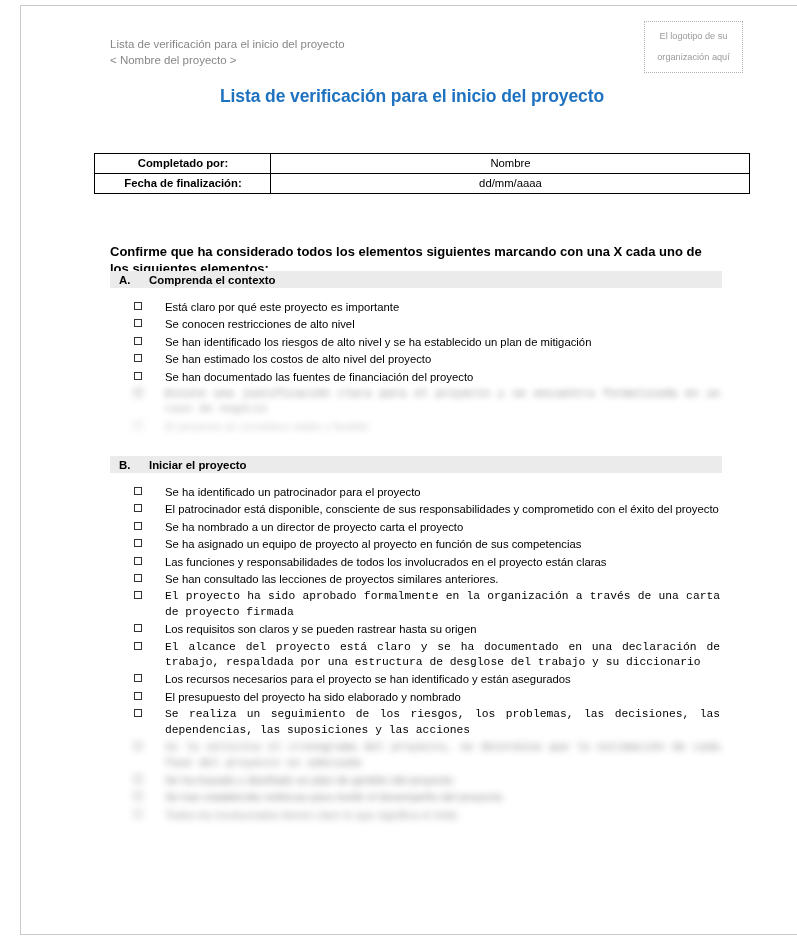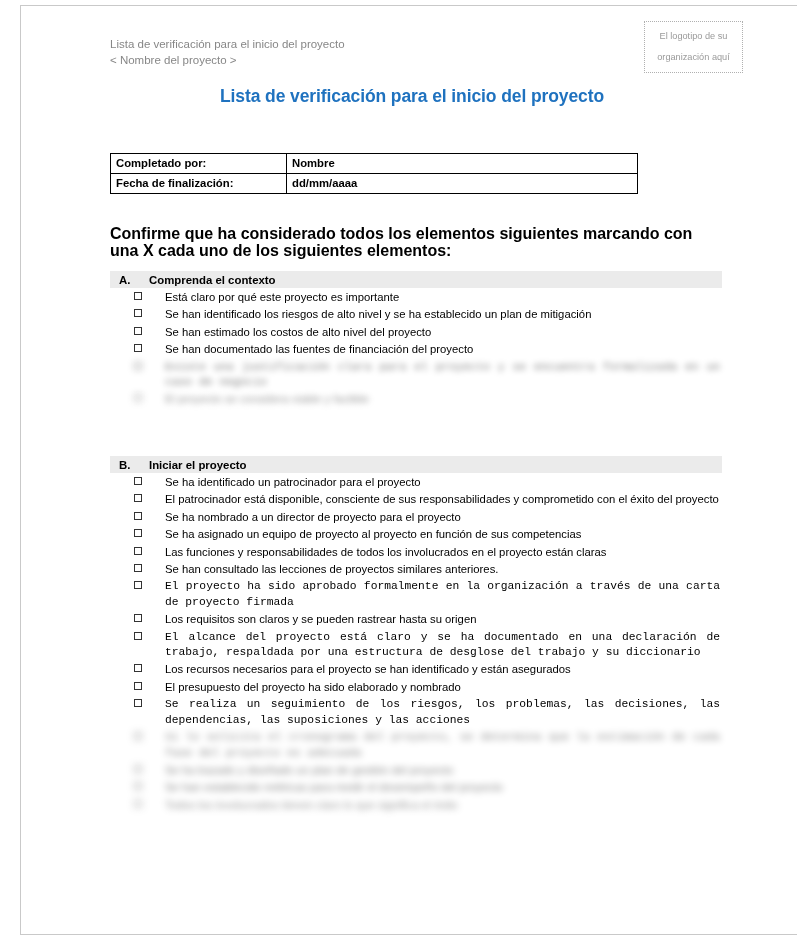--- a/index.html
+++ b/index.html
@@ -80,49 +80,50 @@
     text-align: center;
     color: #1f72bf;
     font-size: 17.5px;
     font-weight: bold;
     letter-spacing: -0.1px;
   }
 
   
   .info-table {
     position: absolute;
-    left: 98px;
+    left: 82px;
     top: 153px;
-    width: 528px;
+    width: 656px;
     border-collapse: collapse;
     table-layout: fixed;
+    text-align: center;
   }
   .info-table td {
     border: 1px solid #000000;
     height: 16px;
     padding: 1px 4px 2px 5px;
     font-size: 11.3px;
     line-height: 14px;
     vertical-align: middle;
   }
   .info-table td.label {
     width: 166px;
     font-weight: bold;
   }
   .info-table td.value {
-    font-weight: bold;
+    font-weight: normal;
   }
 
   
   .instruction {
     position: absolute;
     left: 98px;
-    top: 225px;
+    top: 243px;
     width: 606px;
-    font-size: 16px;
+    font-size: 13px;
     font-weight: bold;
     line-height: 17px;
   }
 
   
   .section {
     position: absolute;
     left: 98px;
     width: 612px;
   }
@@ -139,21 +140,21 @@
     padding-left: 9px;
     box-sizing: border-box;
   }
   .section-header .sec-letter {
     width: 30px;
     flex: none;
   }
   .section-header .sec-title { }
 
   .items {
-    padding-top: 2px;
+    padding-top: 12px;
   }
   .item {
     display: flex;
     align-items: flex-start;
     margin-bottom: 2px;
   }
   .item .cb-cell {
     width: 55px;
     flex: none;
     display: flex;
@@ -259,20 +260,26 @@
         <div class="item">
           <span class="cb-cell">
               <span class="checkbox"></span>
             </span>
           <span class="txt">Está claro por qué este proyecto es importante</span>
         </div>
         <div class="item">
           <span class="cb-cell">
               <span class="checkbox"></span>
             </span>
+          <span class="txt">Se conocen restricciones de alto nivel</span>
+        </div>
+        <div class="item">
+          <span class="cb-cell">
+              <span class="checkbox"></span>
+            </span>
           <span class="txt">Se han identificado los riesgos de alto nivel y se ha establecido un plan de mitigación</span>
         </div>
         <div class="item">
           <span class="cb-cell">
               <span class="checkbox"></span>
             </span>
           <span class="txt">Se han estimado los costos de alto nivel del proyecto</span>
         </div>
         <div class="item">
           <span class="cb-cell">
@@ -315,21 +322,21 @@
         <div class="item">
           <span class="cb-cell">
               <span class="checkbox"></span>
             </span>
           <span class="txt">El patrocinador está disponible, consciente de sus responsabilidades y comprometido con el éxito del proyecto</span>
         </div>
         <div class="item">
           <span class="cb-cell">
               <span class="checkbox"></span>
             </span>
-          <span class="txt">Se ha nombrado a un director de proyecto para el proyecto</span>
+          <span class="txt">Se ha nombrado a un director de proyecto carta el proyecto</span>
         </div>
         <div class="item">
           <span class="cb-cell">
               <span class="checkbox"></span>
             </span>
           <span class="txt">Se ha asignado un equipo de proyecto al proyecto en función de sus competencias</span>
         </div>
         <div class="item">
           <span class="cb-cell">
               <span class="checkbox"></span>

